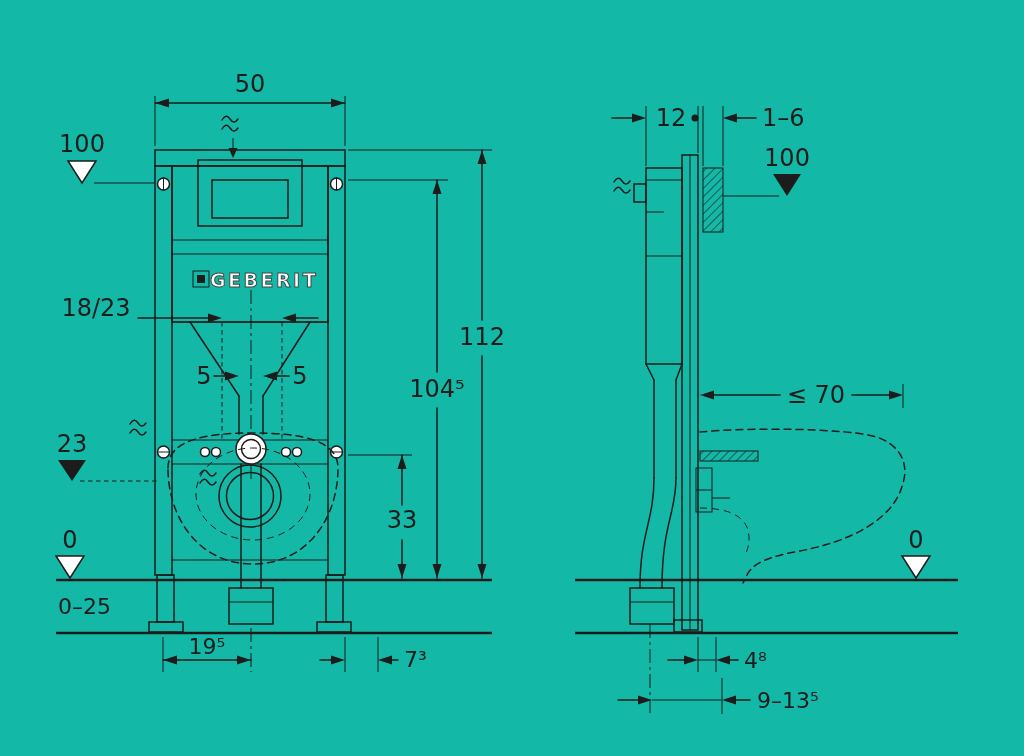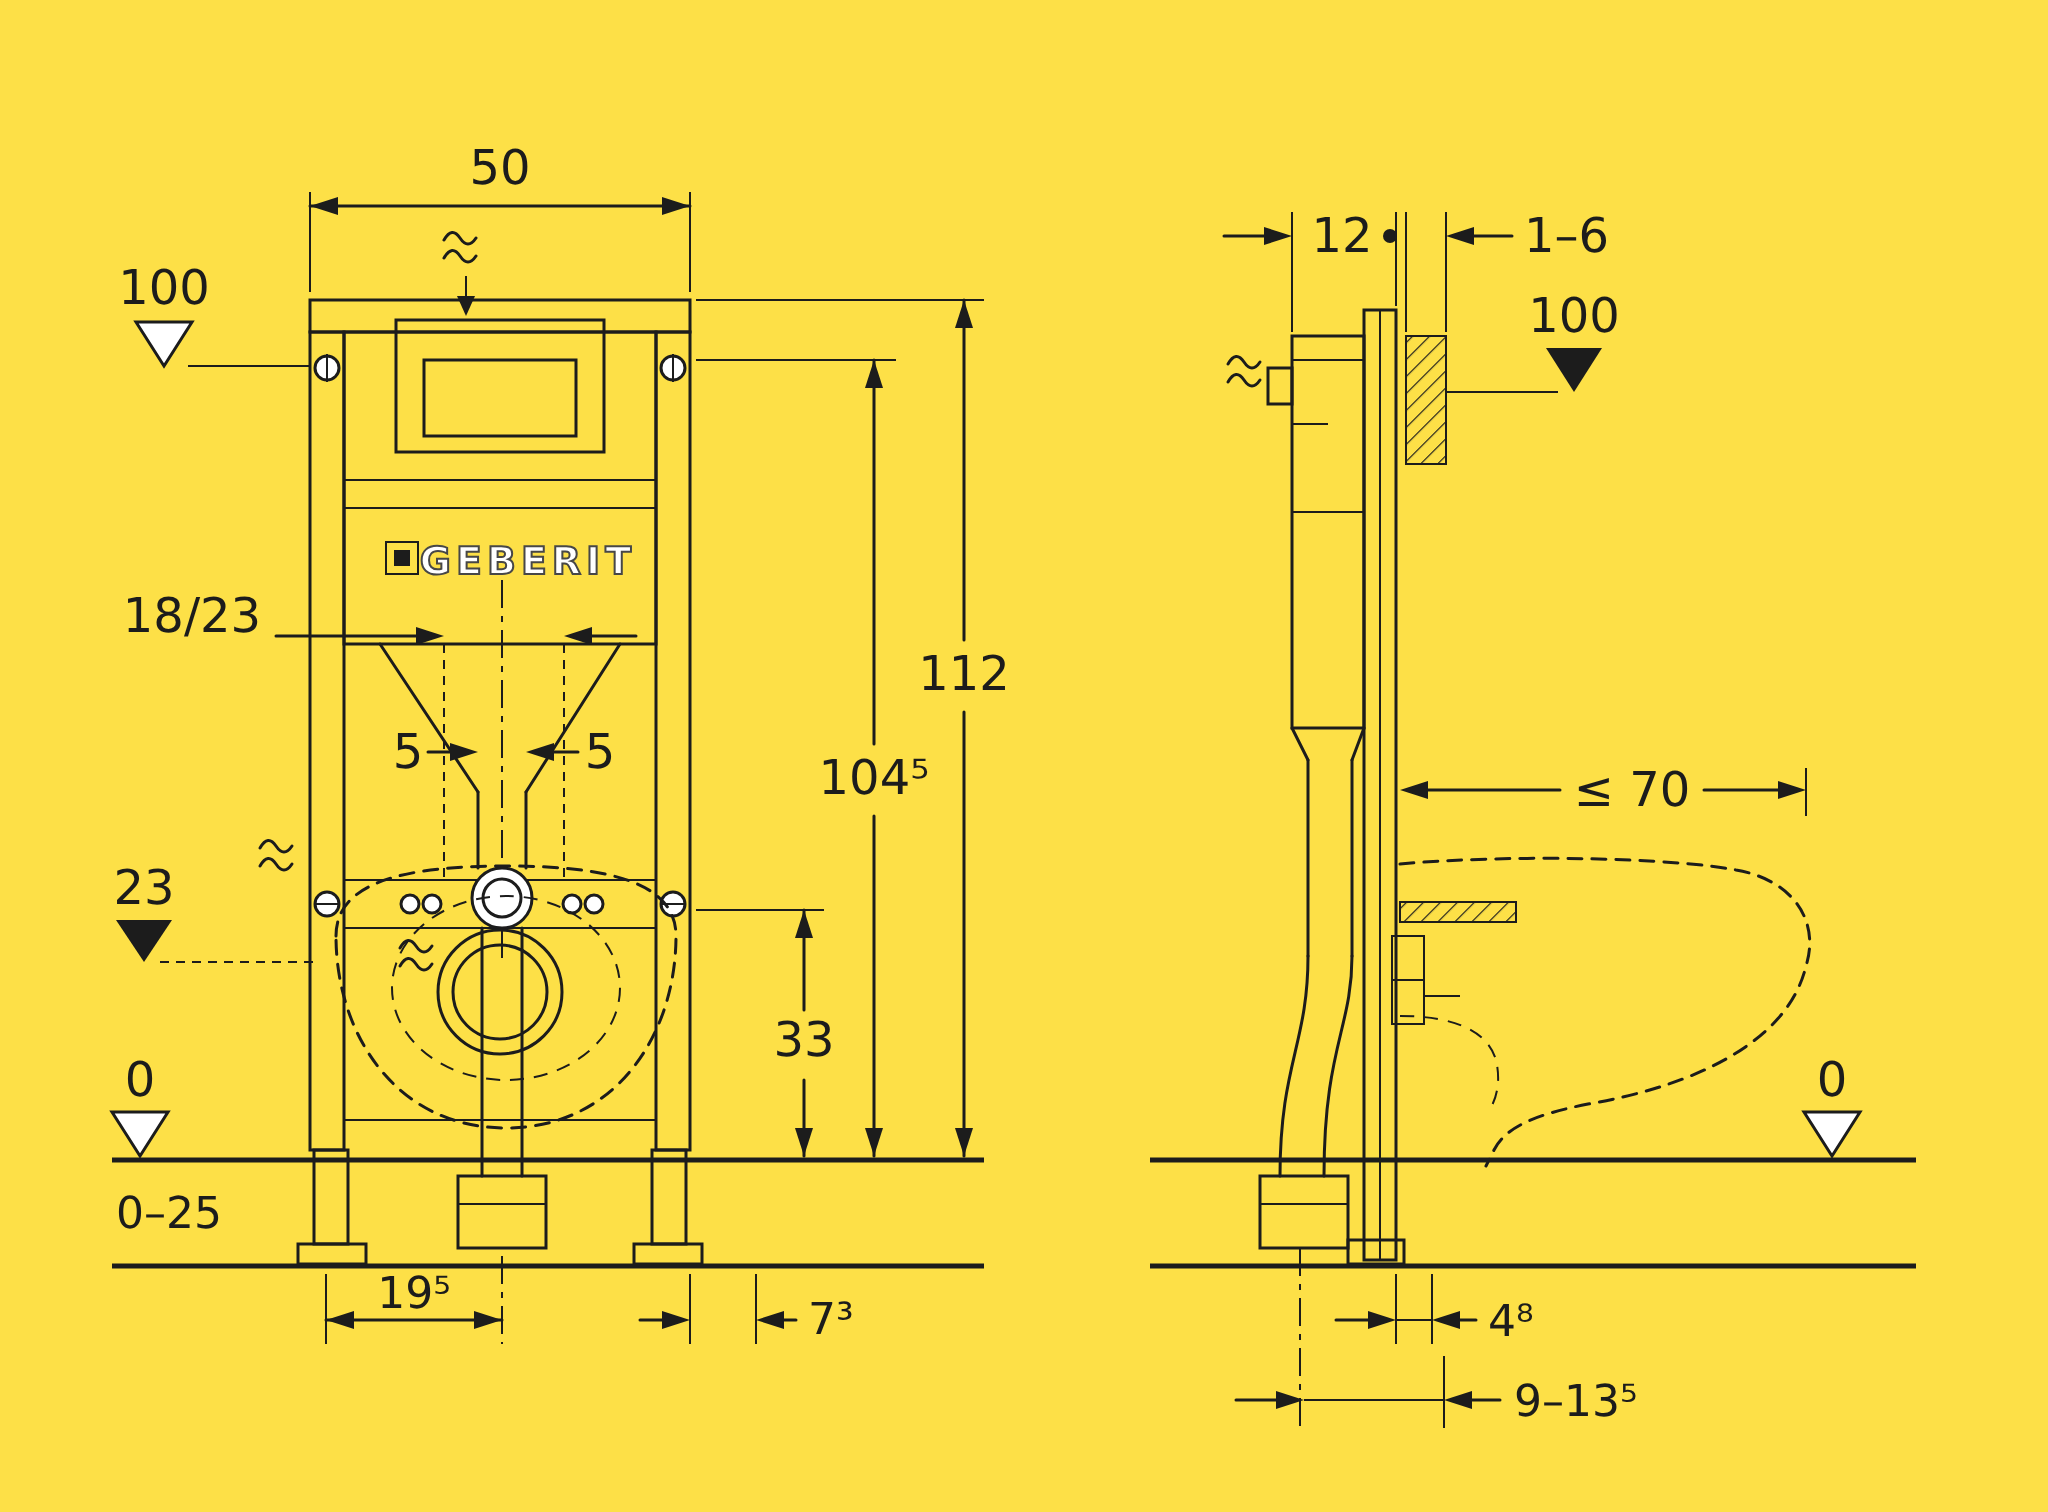--- a/index.html
+++ b/index.html
@@ -1,16 +1,16 @@
 <!DOCTYPE html>
 <html><head>
 <meta charset="utf-8">
 <style>
   html,body{margin:0;padding:0;background:#ffffff;}
-  #stage{position:relative;width:1024px;height:756px;background:#fde047;overflow:hidden;
+  #stage{position:relative;width:1024px;height:756px;background:#14b8a6;overflow:hidden;
          font-family:"DejaVu Sans",sans-serif;}
   svg{display:block;}
   .ln   {stroke:#1c1c1c;stroke-width:1.5;fill:none;stroke-linecap:round;}
   .thin {stroke:#1c1c1c;stroke-width:1;fill:none;}
   .thick{stroke:#1c1c1c;stroke-width:2.4;fill:none;}
   .dash {stroke-dasharray:7 5;}
   .dashS{stroke-dasharray:4.5 3.5;}
   .cl   {stroke-dasharray:14 4 3 4;}
   .fil  {fill:#1c1c1c;stroke:none;}
   .wht  {fill:#ffffff;stroke:#1c1c1c;stroke-width:1.5;}

